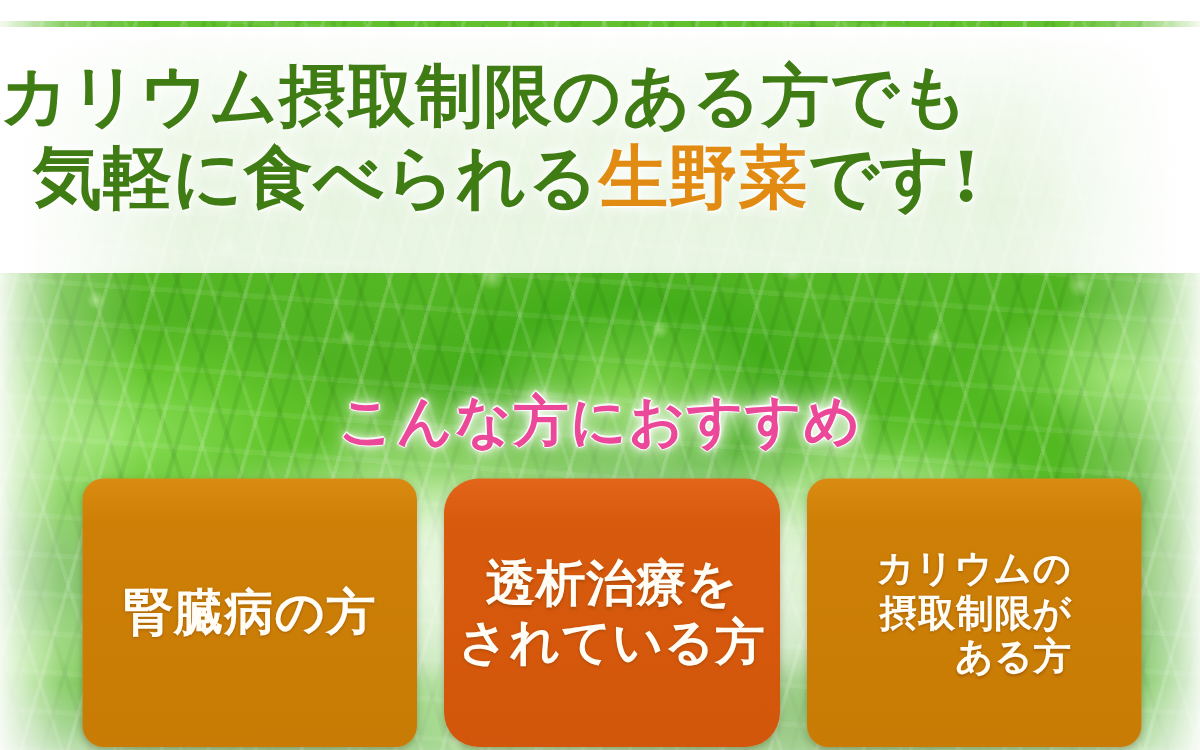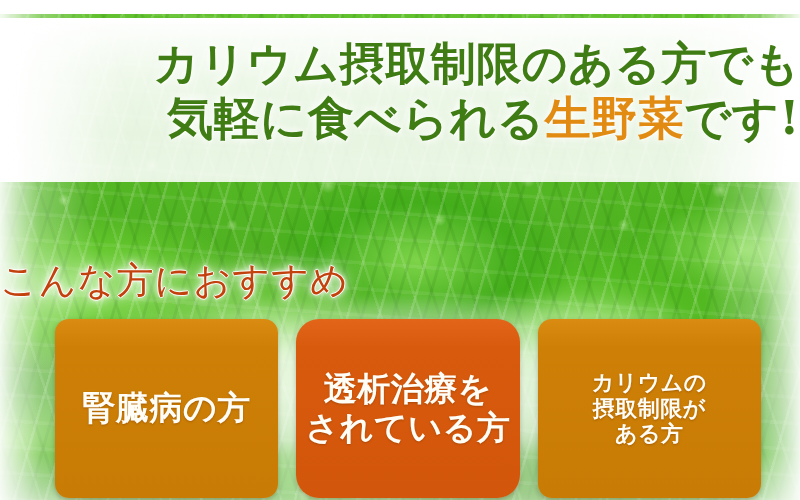--- a/index.html
+++ b/index.html
@@ -131,21 +131,21 @@
       linear-gradient(90deg, rgba(255,255,255,1) 0%, rgba(255,255,255,0) 16%),
       linear-gradient(270deg, rgba(255,255,255,1) 0%, rgba(255,255,255,0) 16%);
   }
 
   
   .headline {
     position: absolute;
     left: 0;
     right: 0;
     top: 40px;
-    text-align: right;
+    text-align: left;
     font-family: "DejaVu Serif", "Liberation Serif", serif;
     font-weight: bold;
     line-height: 1.06;
     letter-spacing: 0.5px;
     z-index: 6;
   }
   .headline .line {
     display: block;
     font-size: 45px;
     color: #3f7c14;
@@ -157,27 +157,27 @@
   }
   .headline .line2 { font-size: 46px; margin-top: 6px; margin-left: 22px; }
   .hl-accent { color: #e28b12; }
 
   
   .subheading {
     position: absolute;
     left: 0;
     right: 0;
     top: 256px;
-    text-align: left;
+    text-align: center;
     z-index: 6;
     font-family: "DejaVu Serif", "Liberation Serif", serif;
-    font-weight: normal;
+    font-weight: bold;
     font-size: 37px;
     letter-spacing: 1px;
-    color: #c2410c;
+    color: #ec4899;
     white-space: nowrap;
     text-shadow:
       0 0 5px #ffffff,
       0 0 10px #ffffff,
       0 0 18px rgba(255,255,255,0.95),
       0 0 26px rgba(255,255,255,0.8),
       -1px 0 0 rgba(255,255,255,0.85),
       1px 0 0 rgba(255,255,255,0.85),
       0 -1px 0 rgba(255,255,255,0.85),
       0 1px 0 rgba(255,255,255,0.85);
@@ -229,21 +229,21 @@
   .card-label {
     font-family: "DejaVu Serif", "Liberation Serif", serif;
     font-weight: bold;
     color: #fffdf5;
     font-size: 33px;
     line-height: 1.18;
     letter-spacing: 0.5px;
     white-space: pre-line;
     text-shadow: 0 1px 2px rgba(120,55,0,0.45);
   }
-  .card-label.small { font-size: 22px; }
+  .card-label.small { font-size: 25px; text-align: right; }
 </style>
 </head>
 <body>
 
 <div id="banner">
 
   <div class="photo-layer">
     <div class="leaf-base"></div>
     <div class="leaf-veins"></div>
     <div class="leaf-ruffles"></div>

